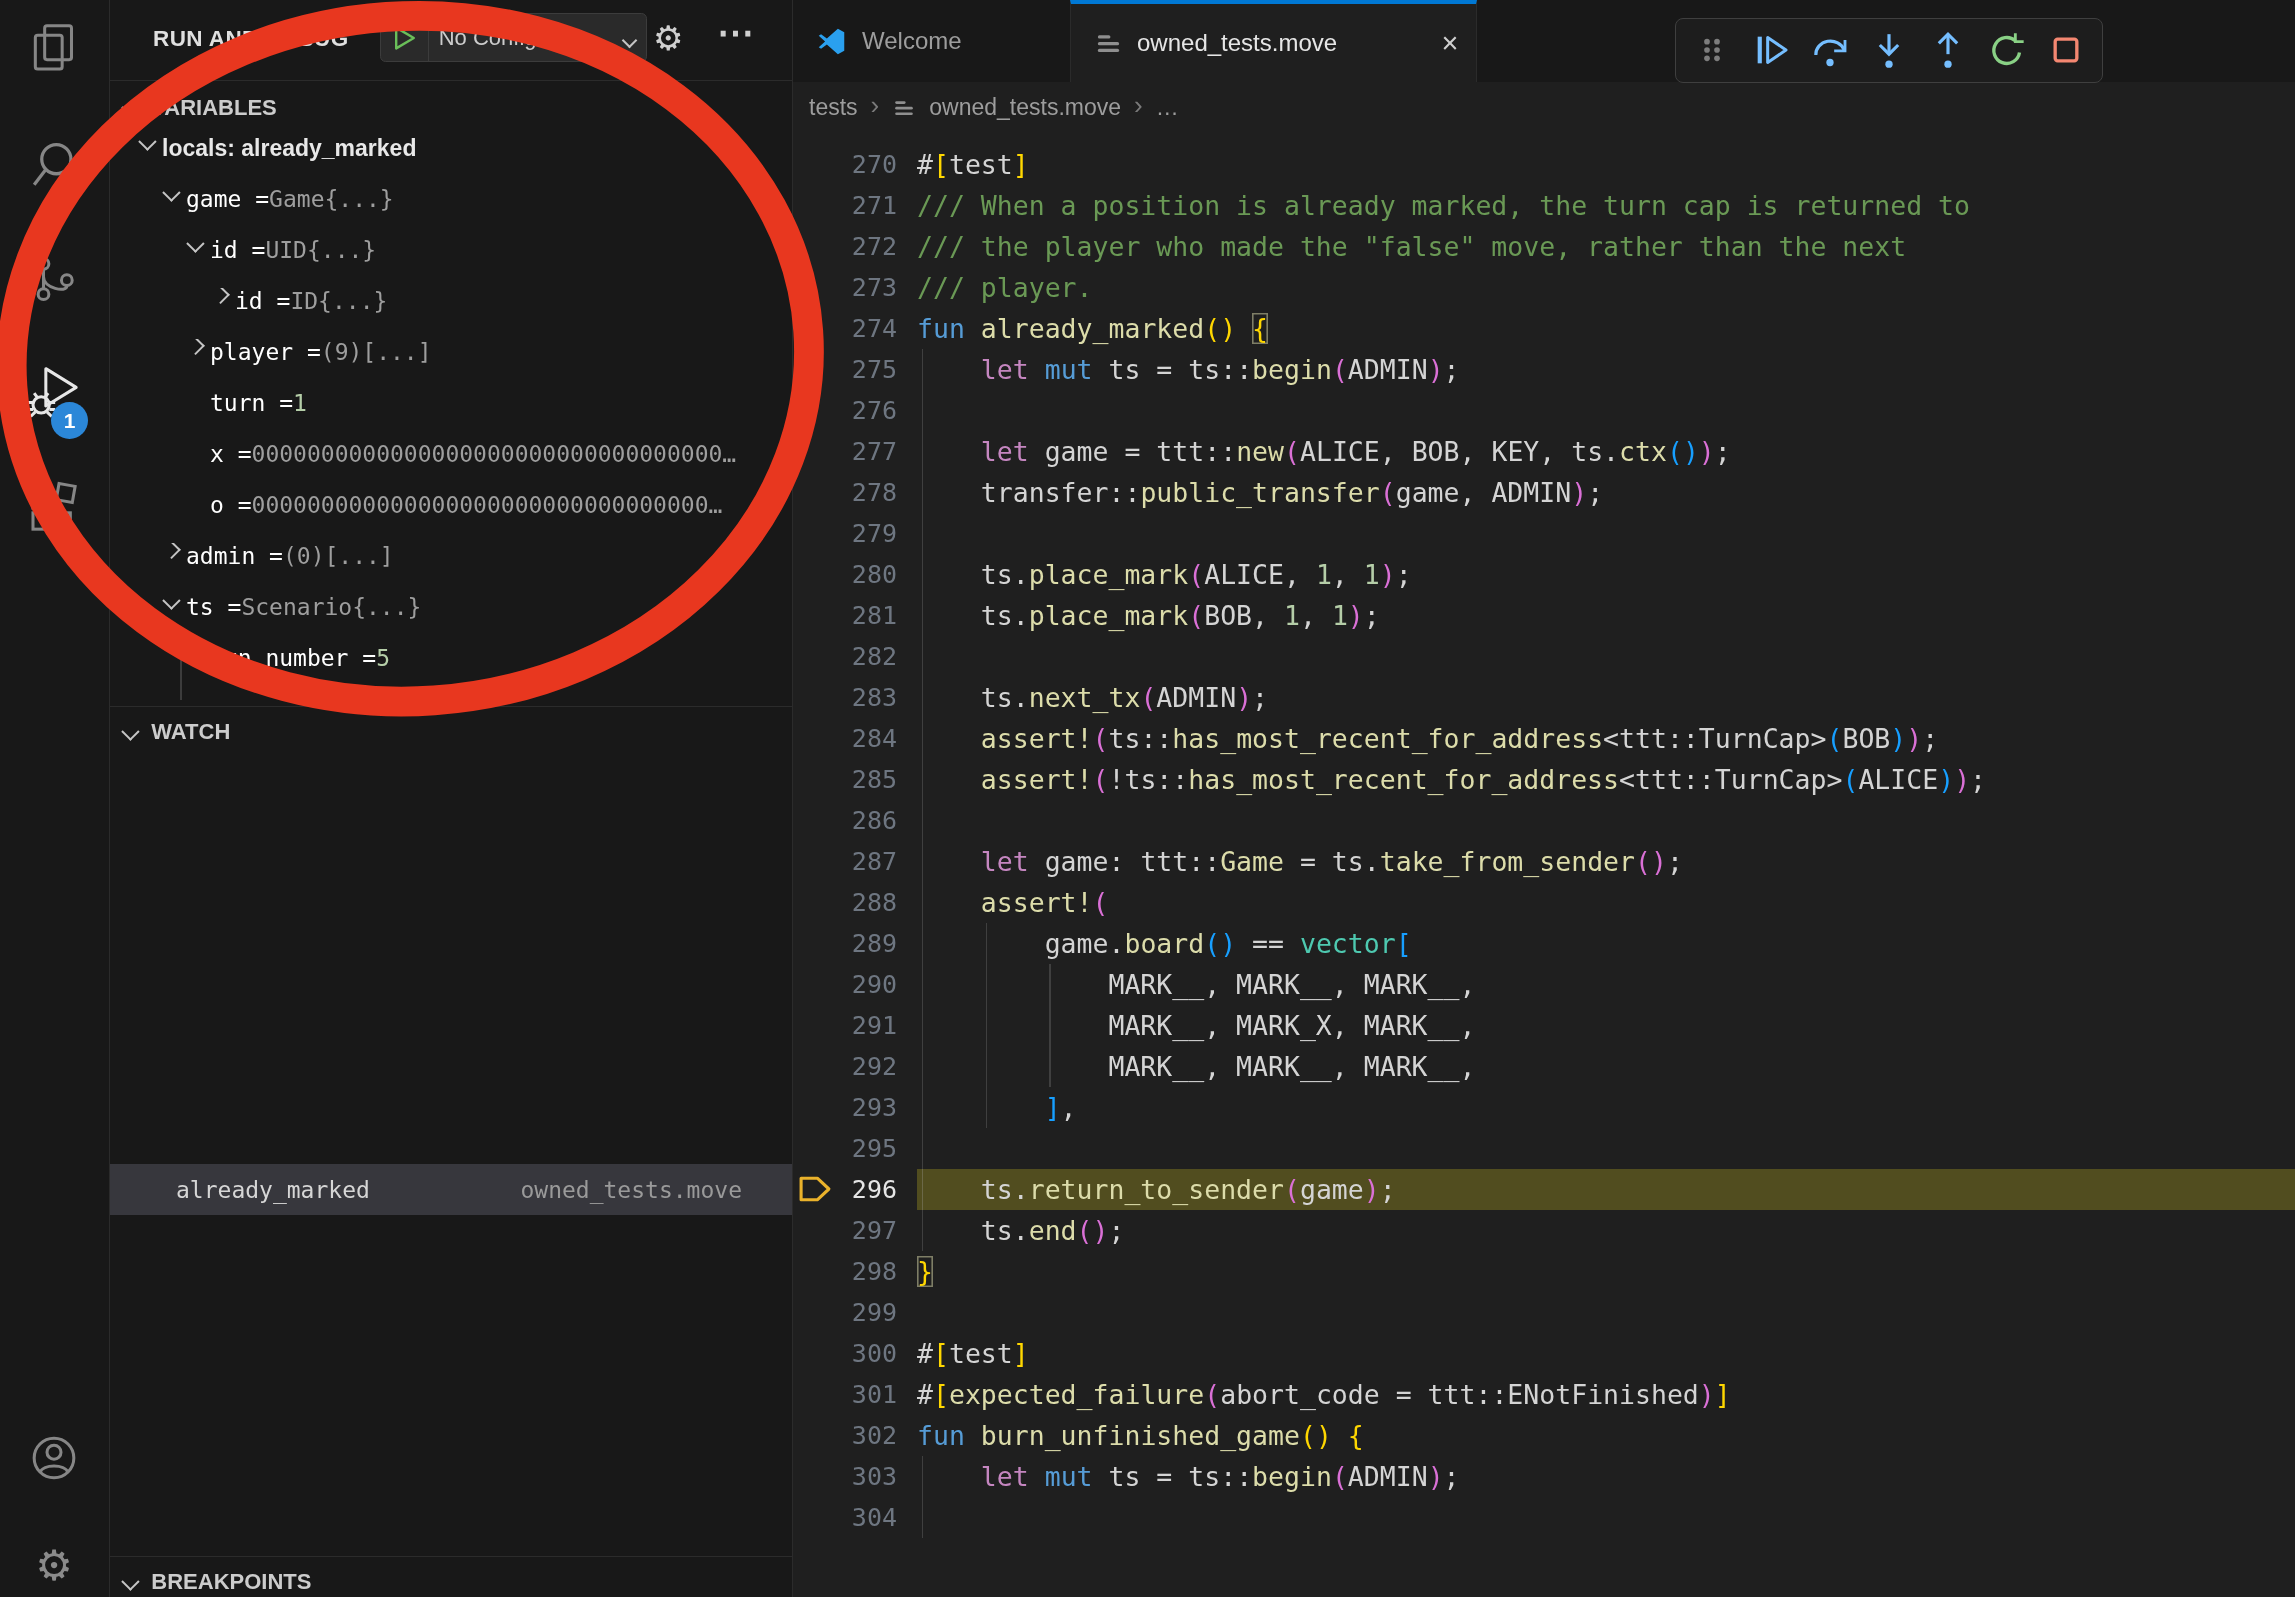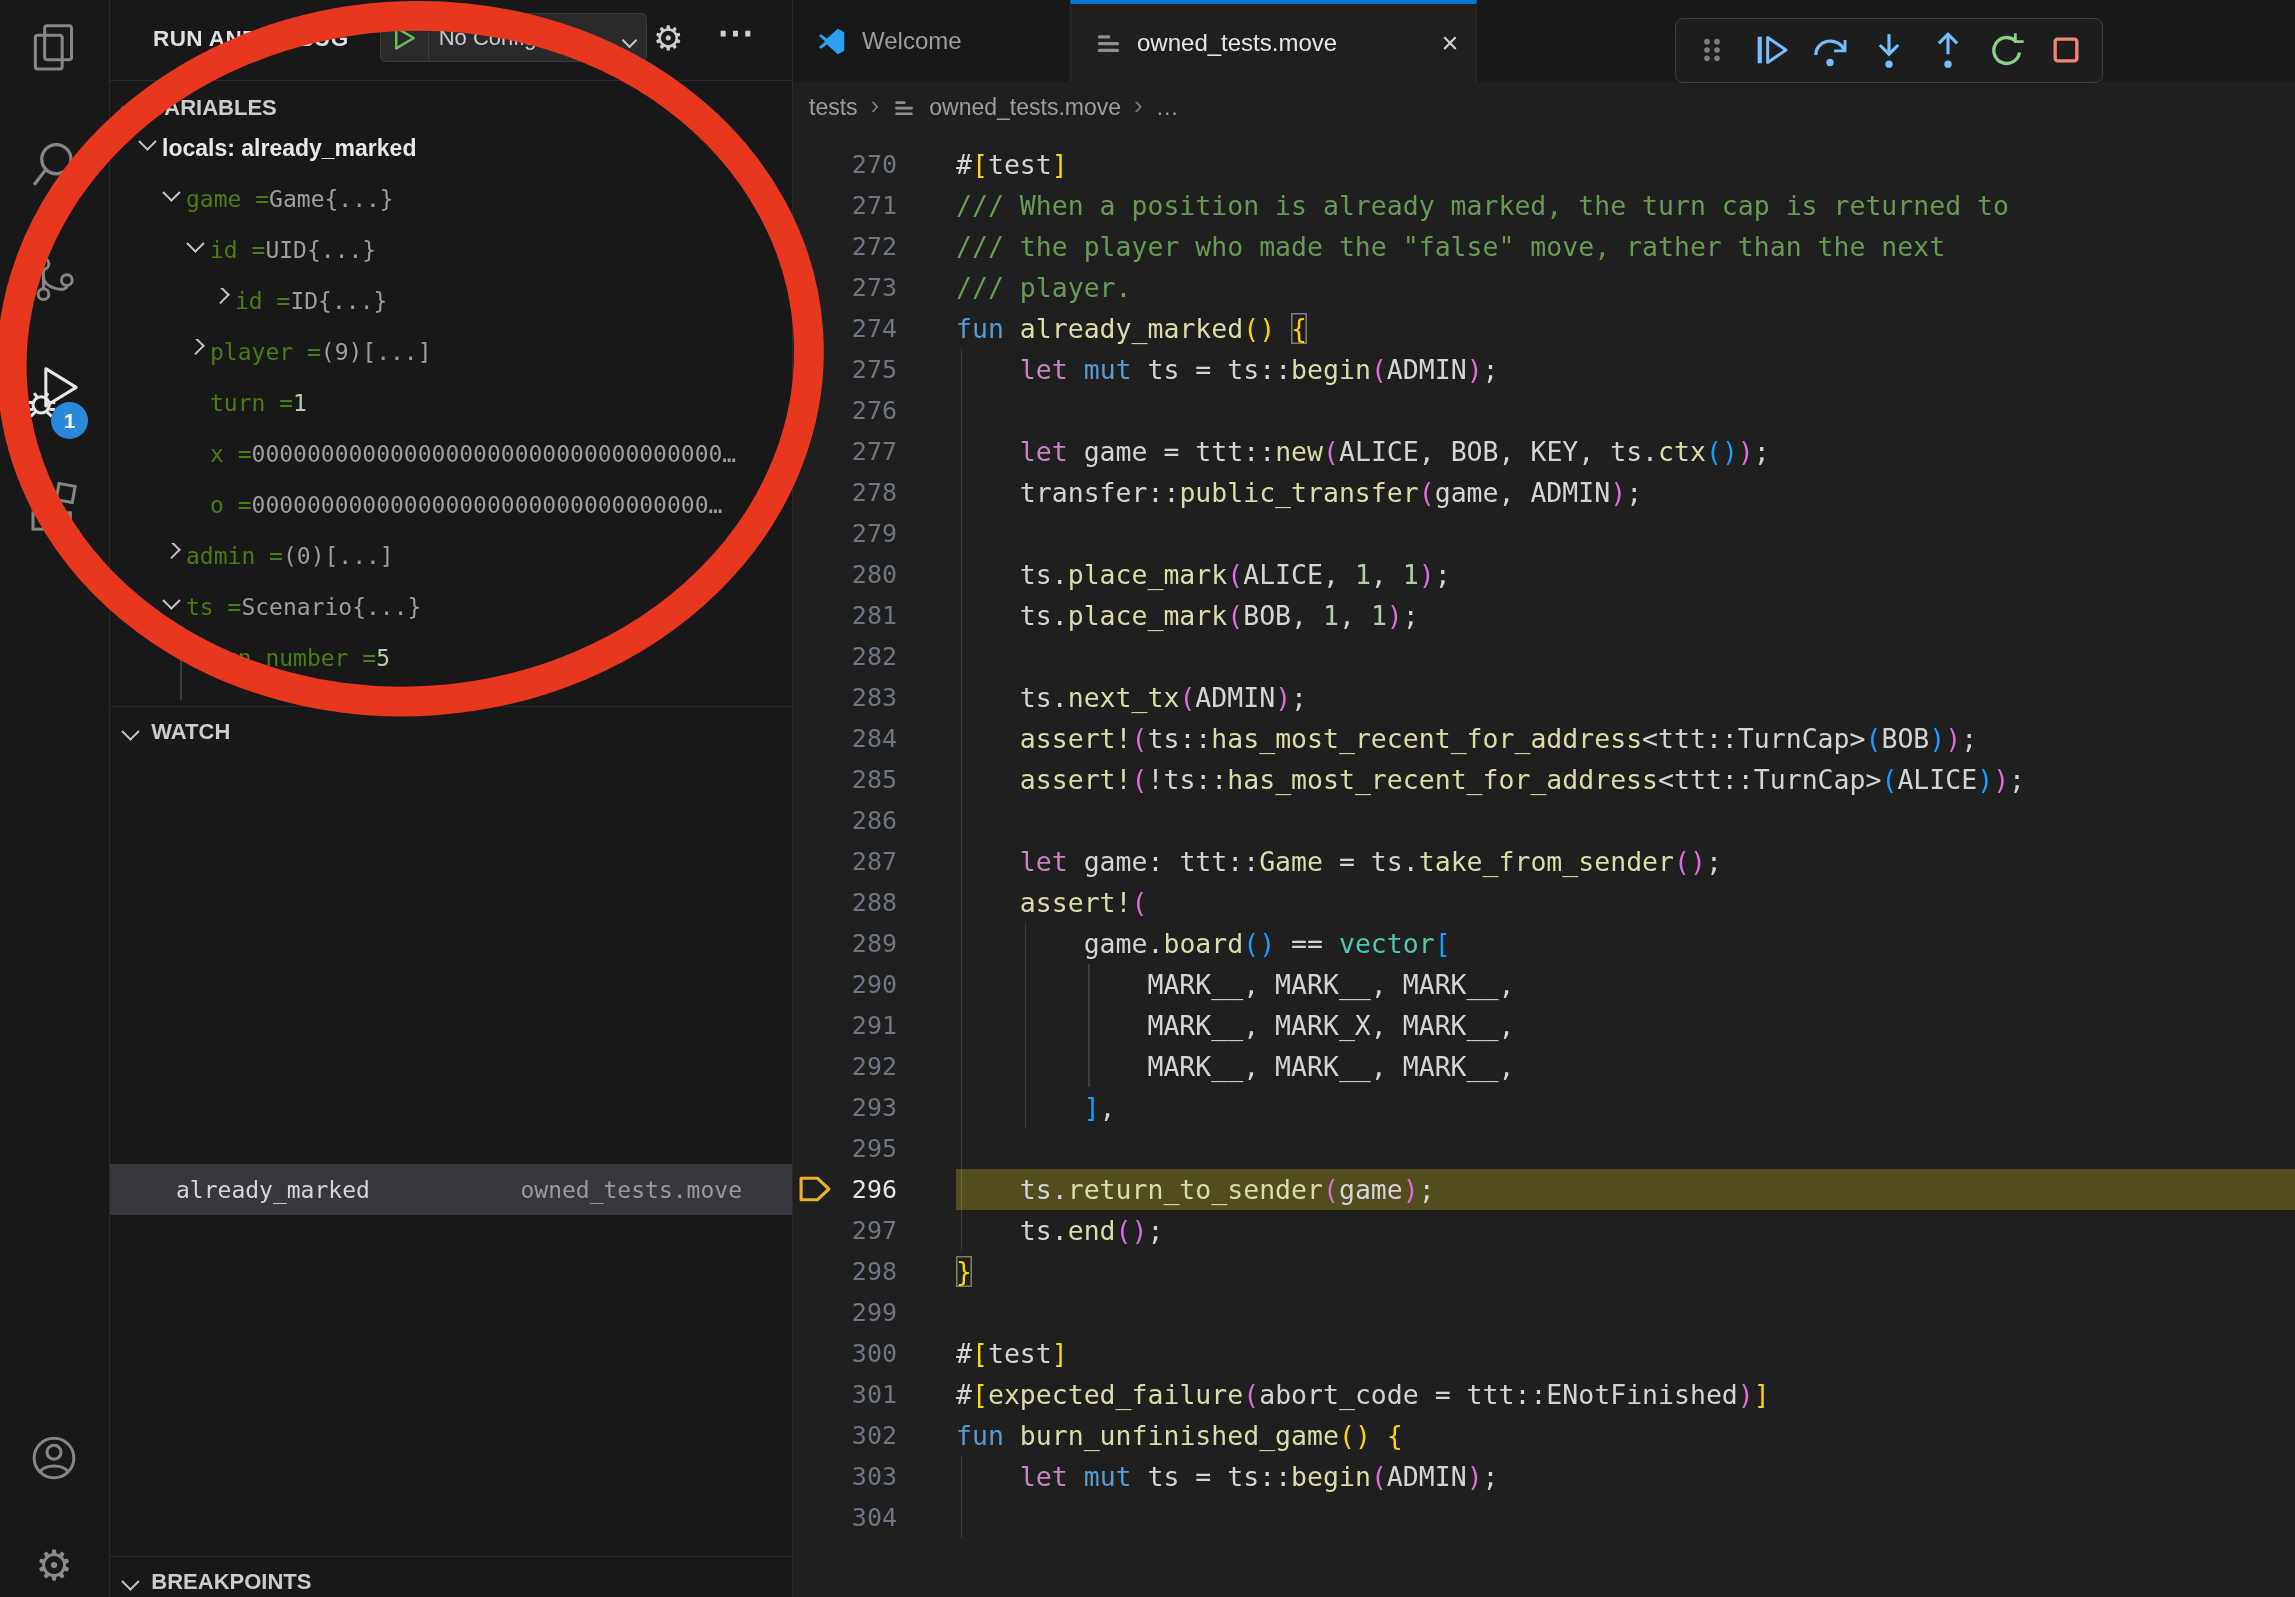--- a/index.html
+++ b/index.html
@@ -38,21 +38,21 @@
   #vars-section-header{top:82px;border-top:none;}
   #watch-header{top:706px;text-align:center;}
   #callstack-header{top:1168px;}
   #breakpoints-header{top:1556px;}
   #cs-status{position:absolute;right:22.5px;font-size:20px;font-weight:bold;color:#d8d8d8;}
 
   #var-rows{position:absolute;left:0;top:135px;width:100%;}
   .var-row{height:51px;display:flex;align-items:flex-start;font-family:"DejaVu Sans Mono",monospace;font-size:23px;white-space:nowrap;overflow:hidden;}
   .chevbox{width:29px;flex:0 0 29px;display:flex;align-items:center;justify-content:center;}
   .loclabel{font-family:"Liberation Sans",sans-serif;font-weight:bold;font-size:23px;color:#e8e8e8;}
-  .vname{color:#4d7c0f;}
+  .vname{color:#ffffff;}
   .vval-obj{color:#9e9e9e;}
   .vval-num{color:#b5cea8;}
   #ts-guide{position:absolute;left:71px;width:1.6px;background:#3c3c3c;}
 
   #cs-frame{position:absolute;left:0;top:1164px;width:100%;height:51px;background:#37373d;
             font-family:"DejaVu Sans Mono",monospace;font-size:23px;display:flex;align-items:center;}
   #cs-frame-name{margin-left:67px;color:#d6d6d6;}
   #cs-frame-file{position:absolute;right:50px;color:#9a9a9a;}
 
   
@@ -74,21 +74,21 @@
   #breadcrumbs{height:51px;display:flex;align-items:center;padding-left:16px;gap:13px;font-size:23px;color:#9d9d9d;background:#1f1f1f;}
   .bc-sep{color:#7a7a7a;font-size:26px;margin-top:-3.2px;}
   .bc-icon svg{width:24px;height:24px;display:block;}
 
   #code{position:absolute;top:134px;left:0;right:0;bottom:0;font-family:"DejaVu Sans Mono",monospace;font-size:26.5px;padding-top:9.7px;}
   .code-line{display:flex;height:41px;line-height:41px;white-space:pre;}
   .glyph{width:40px;flex:0 0 40px;position:relative;}
   .glyph svg{position:absolute;left:4.8px;top:4.8px;width:34px;height:32px;}
   .ln{width:64px;flex:0 0 64px;text-align:right;color:#6e7681;font-size:25px;}
   .ln.curln{color:#e5e5e5;}
-  .ltext{margin-left:59px;flex:1;position:relative;}
+  .ltext{margin-left:20px;flex:1;position:relative;}
   .ltext.cur{background:#514d1f;}
   .guide{position:absolute;top:0;bottom:0;width:1.6px;background:#3f3f3f;}
   .ltext.cur .guide{background:#6b6848;}
 
   .t-w{color:#d4d4d4}.t-cm{color:#6a9955}.t-kb{color:#569cd6}.t-kp{color:#c586c0}.t-fn{color:#dcdcaa}
   .t-num{color:#b5cea8}.t-ty{color:#4ec9b0}.t-b1{color:#ffd700}.t-b2{color:#da70d6}.t-b3{color:#179fff}
   .t-bx{box-shadow:inset 0 0 0 1.6px rgba(190,190,150,.6);}
 
   
   #annotation{position:absolute;left:0;top:0;z-index:90;pointer-events:none;}

